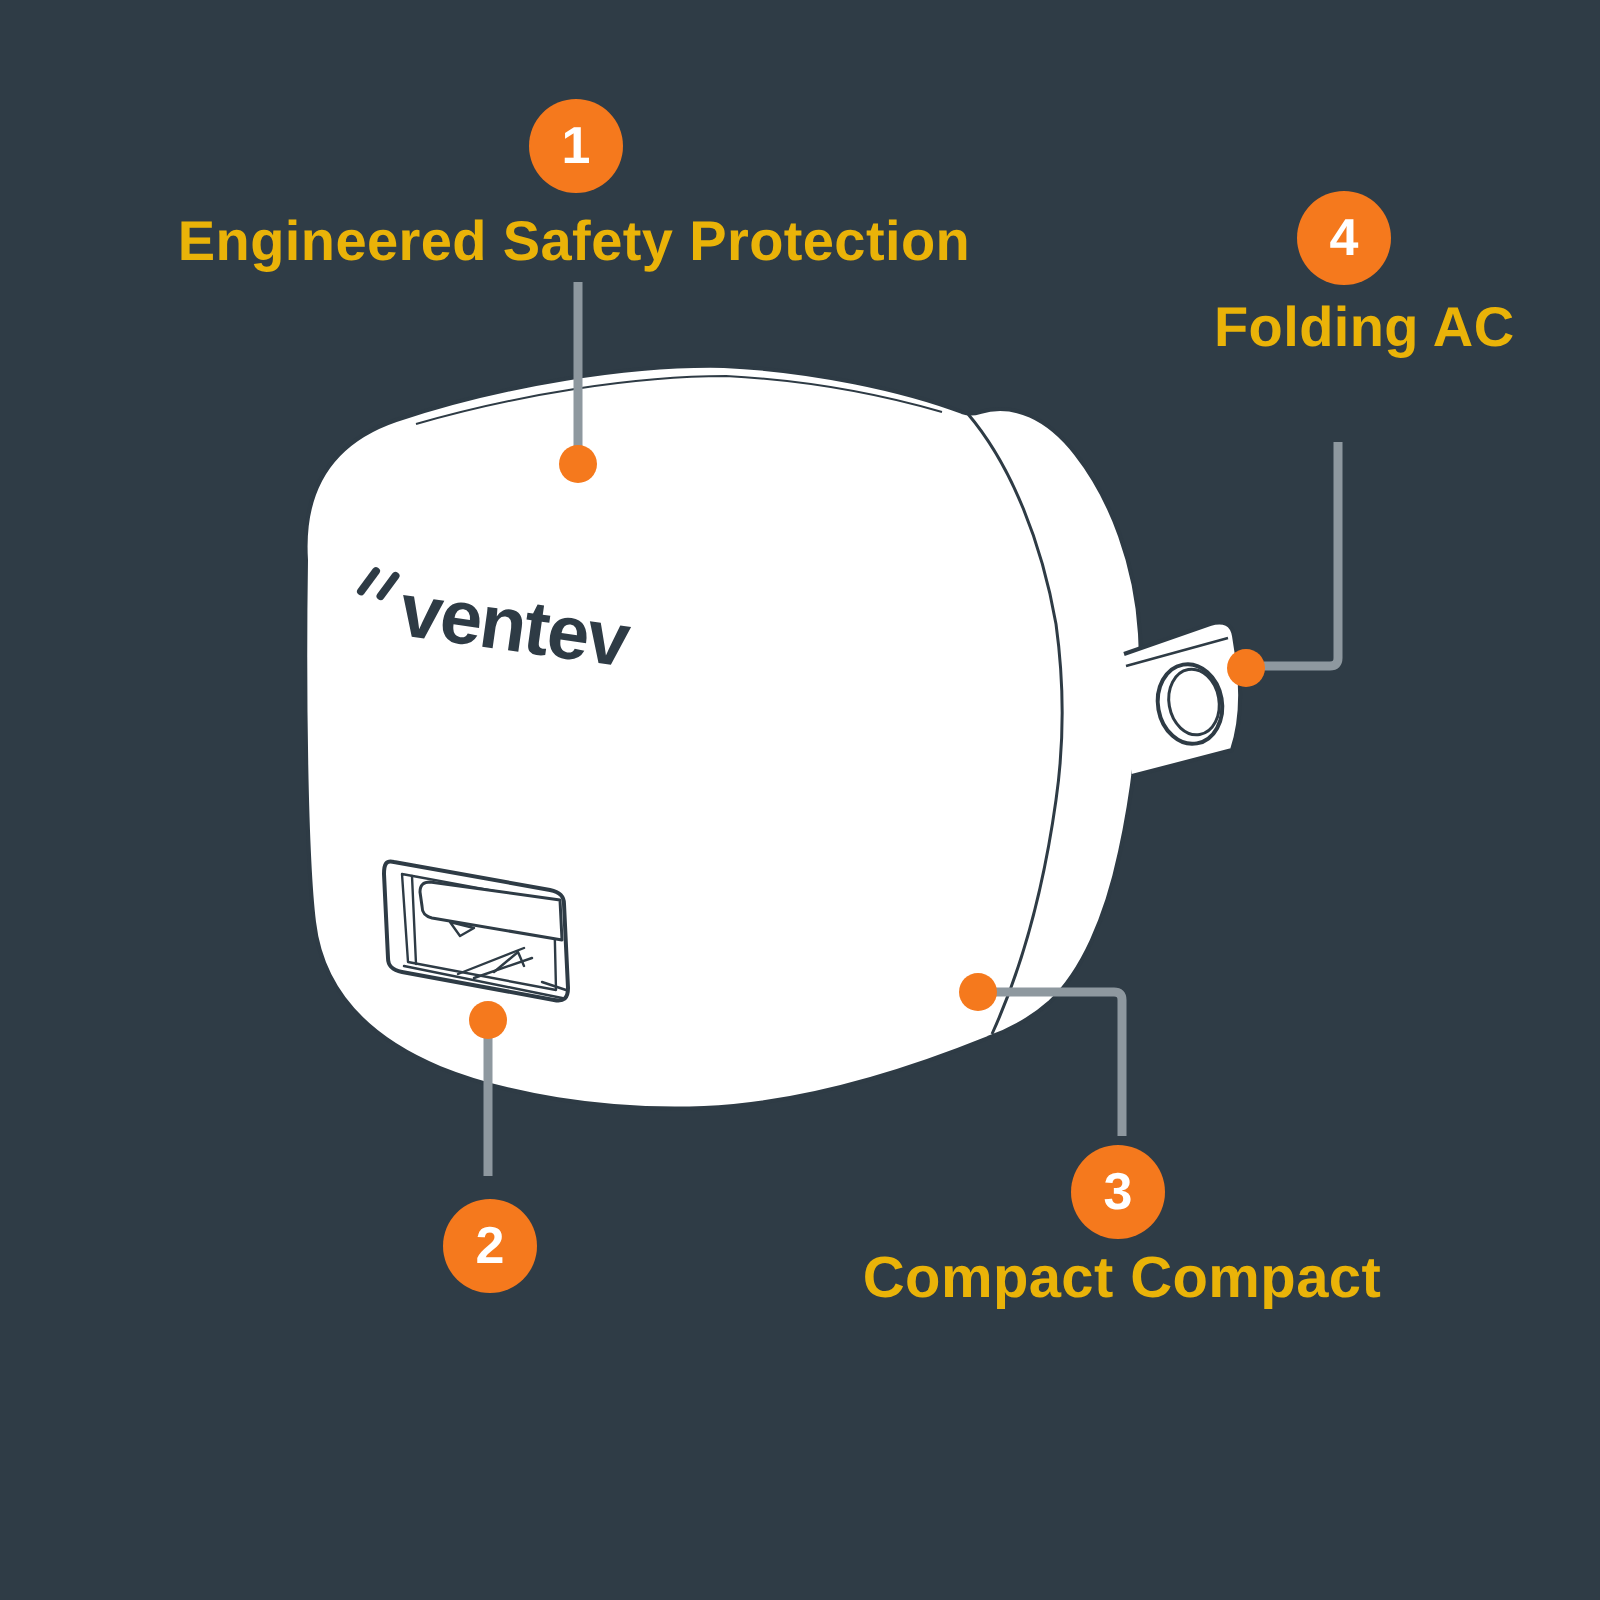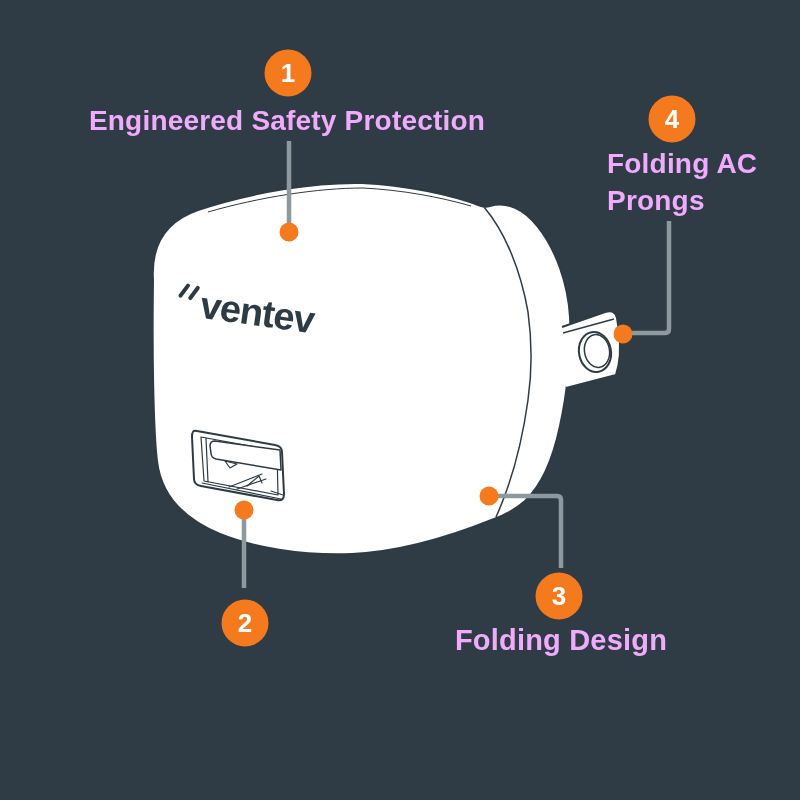--- a/index.html
+++ b/index.html
@@ -18,21 +18,21 @@
     border-radius: 50%;
     background: #f5791d;
     color: #ffffff;
     font-weight: bold;
     font-size: 26px;
     display: flex; align-items: center; justify-content: center;
     transform: translate(-50%, -50%);
   }
   .label {
     position: absolute;
-    color: #f0abfc;
+    color: #eab308;
     font-weight: bold;
     font-size: 28px;
     white-space: nowrap;
     transform: translate(-50%, -50%);
     letter-spacing: 0.2px;
   }
   .label.multiline {
     transform: none;
     white-space: normal;
     line-height: 37px;
@@ -122,19 +122,18 @@
     <span>2</span>
   </div>
   <div class="badge" style="left:559px; top:596px;">
     <span>3</span>
   </div>
   <div class="badge" style="left:672px; top:119px;">
     <span>4</span>
   </div>
 
   <div class="label" id="label-1" style="left:287px; top:121px;">Engineered Safety Protection</div>
-  <div class="label" id="label-3" style="left:561px; top:640px;">Folding Design</div>
+  <div class="label" id="label-3" style="left:561px; top:640px;">Compact Compact</div>
   <div class="label multiline" id="label-4" style="left:597px; top:145px;">
     <span>Folding AC</span>
-    <span>Prongs</span>
   </div>
 
 </div>
 
 </body></html>

